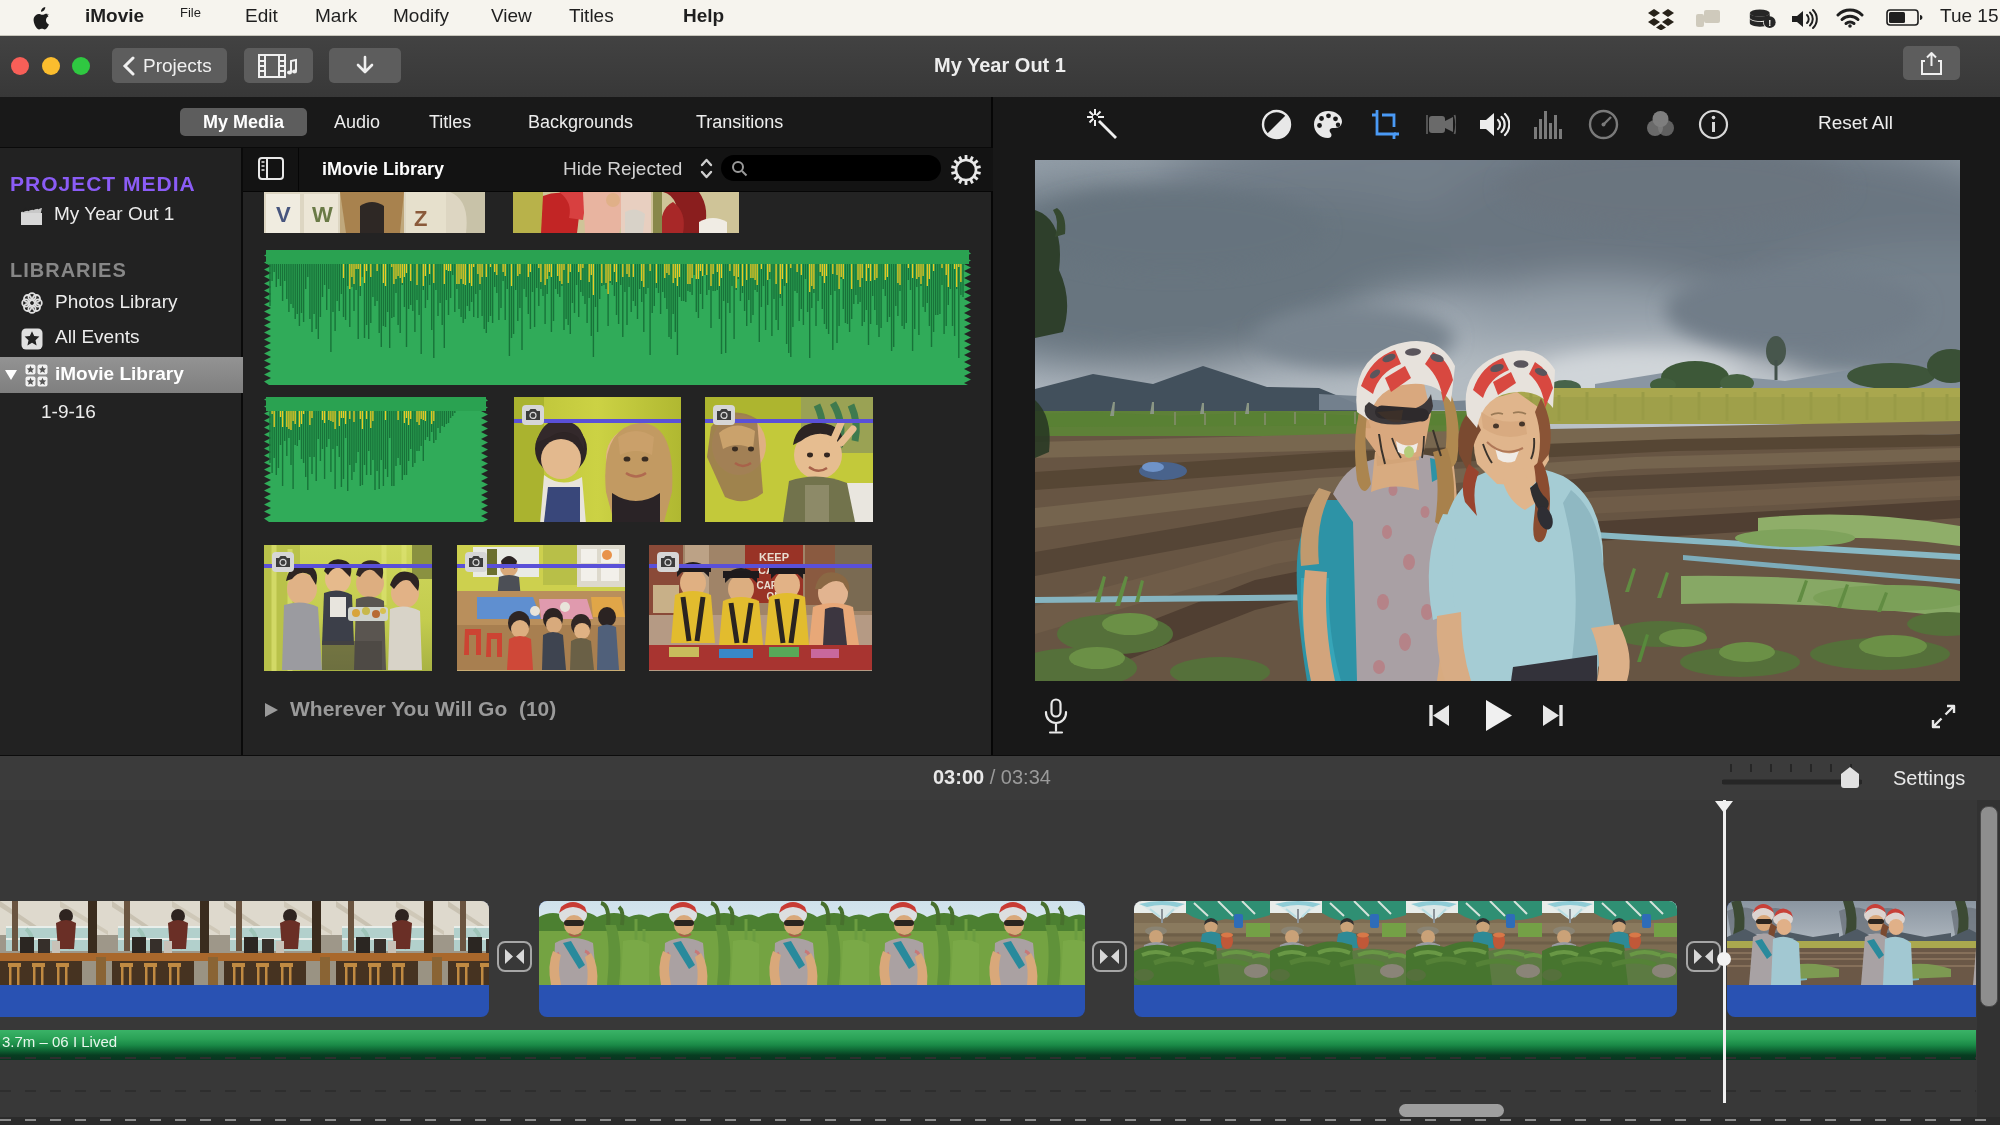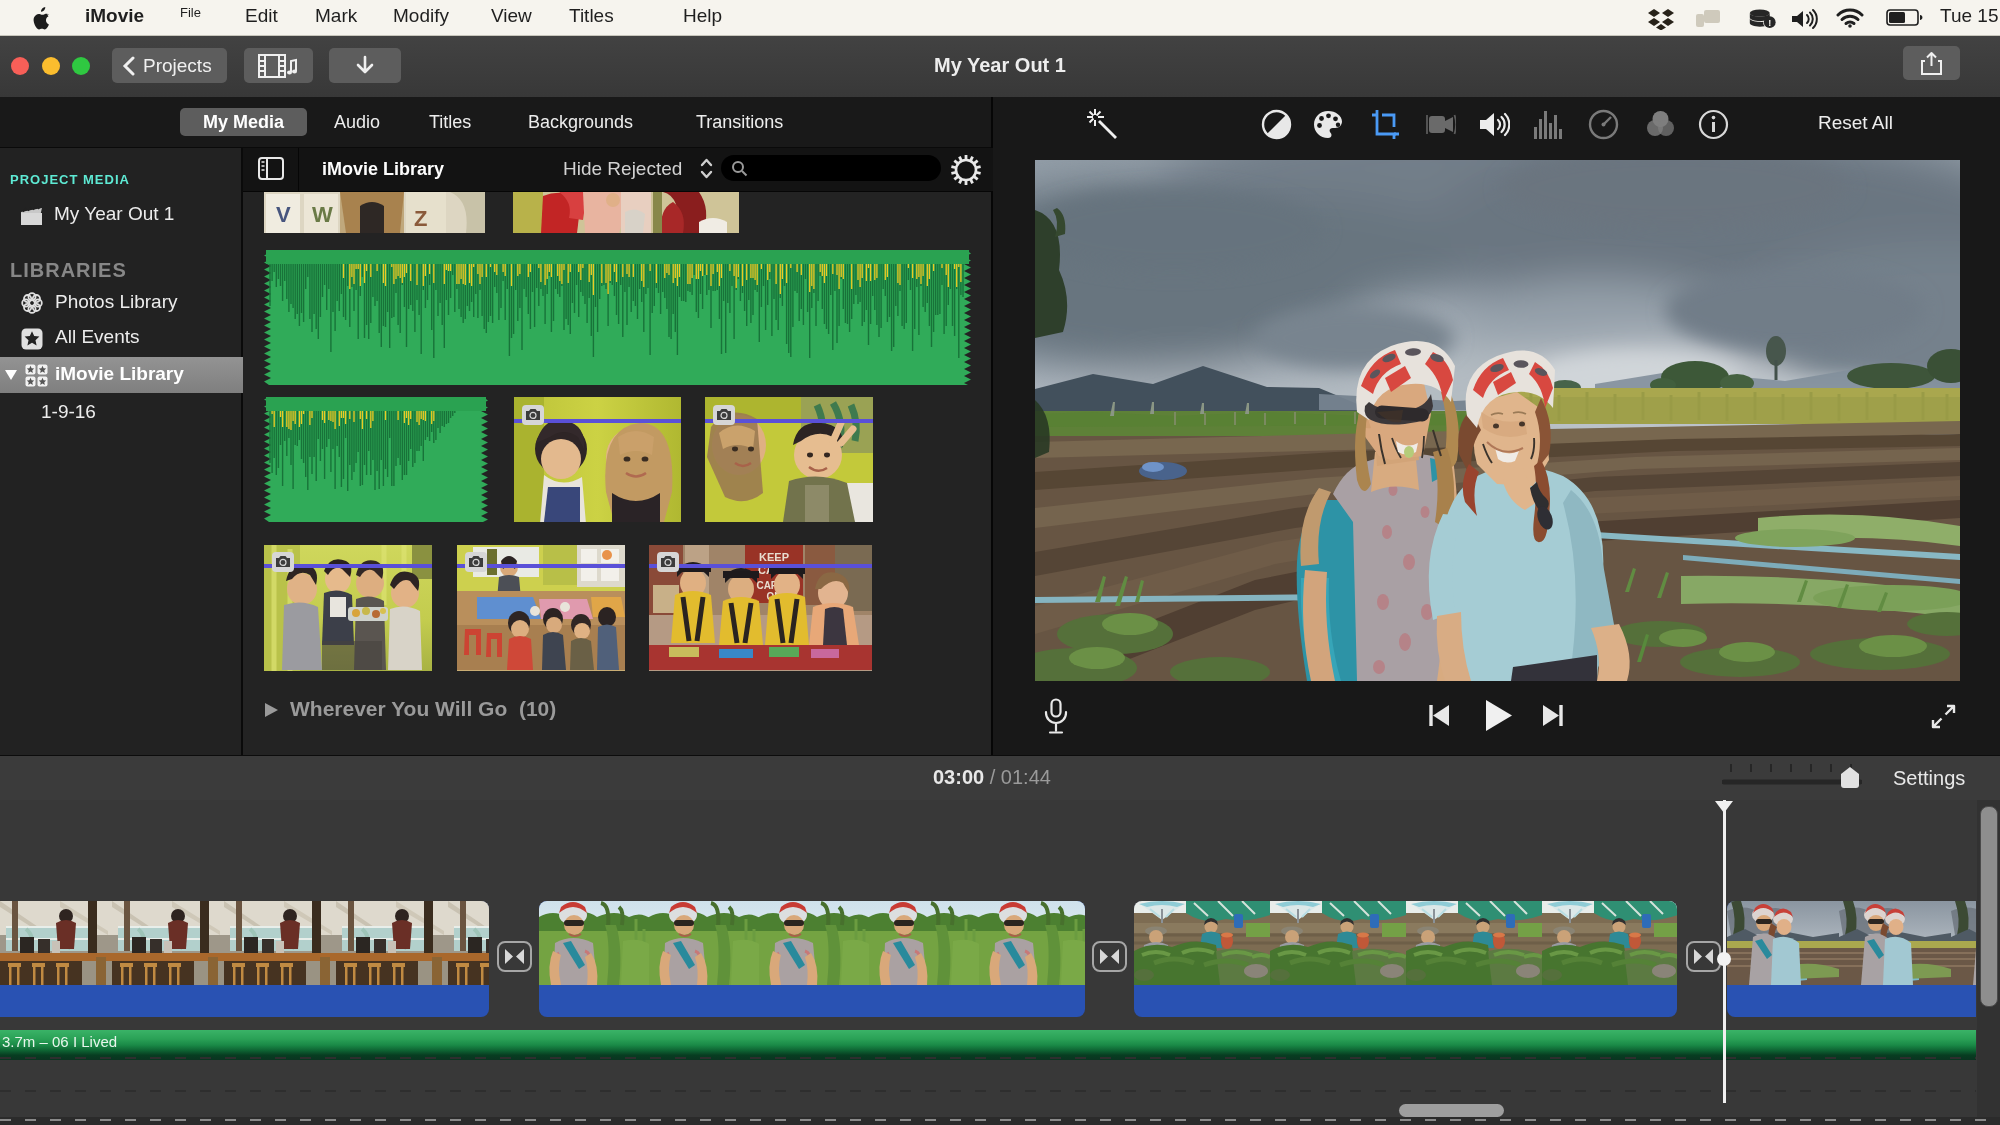--- a/index.html
+++ b/index.html
@@ -4,21 +4,21 @@
 <svg class="ab" style="left:31px;top:7px" width="21" height="23" viewBox="0 0 17 19">
     <path fill="#1c1c1c" d="M11.6 0c.1 1-.3 2-.9 2.7-.6.7-1.6 1.3-2.6 1.2-.1-1 .4-2 1-2.6C9.7.6 10.8.1 11.6 0zM14.9 6.2c-1.3-.8-2.9-.7-3.9-.2-.6.2-1.2.5-1.7.5-.5 0-1.1-.3-1.8-.5-1-.3-2.4-.3-3.5.6C2.4 7.7 1.8 9.5 2 11.4c.2 2 1 4.1 2.2 5.5.6.8 1.3 1.6 2.3 1.6.9 0 1.2-.5 2.3-.5 1.1 0 1.4.5 2.3.5 1 0 1.6-.8 2.2-1.6.7-.9 1-1.8 1.3-2.5-2.9-1.2-3.3-5.3-.3-6.8-.4-.6-.9-1.1-1.4-1.4z"></path>
   </svg>
 <div class="ab" style="left:85px;top:5px;font-size:19px;font-weight:bold;color:#1f1f1f">iMovie</div>
 <div class="ab" style="left:180px;top:5px;font-size:13px;font-weight:normal;color:#1f1f1f">File</div>
 <div class="ab" style="left:245px;top:5px;font-size:19px;font-weight:normal;color:#1f1f1f">Edit</div>
 <div class="ab" style="left:315px;top:5px;font-size:19px;font-weight:normal;color:#1f1f1f">Mark</div>
 <div class="ab" style="left:393px;top:5px;font-size:19px;font-weight:normal;color:#1f1f1f">Modify</div>
 <div class="ab" style="left:491px;top:5px;font-size:19px;font-weight:normal;color:#1f1f1f">View</div>
 <div class="ab" style="left:569px;top:5px;font-size:19px;font-weight:normal;color:#1f1f1f">Titles</div>
-<div class="ab" style="left:683px;top:5px;font-size:19px;font-weight:normal;color:#1f1f1f">Help</div>
+<div class="ab" style="left:683px;top:5px;font-size:19px;font-weight:bold;color:#1f1f1f">Help</div>
 <svg class="ab" style="left:1647px;top:8px" width="28" height="22" viewBox="0 0 28 22">
     <g fill="#272219">
       <path d="M7 1l6 4-6 4-6-4zM21 1l6 4-6 4-6-4zM7 10l6 4-6 4-6-4zM21 10l6 4-6 4-6-4zM14 16l5 3.4-5 3-5-3z"></path>
     </g>
   </svg>
 <svg class="ab" style="left:1694px;top:10px" width="28" height="18" viewBox="0 0 28 18">
     <g fill="#cfcabc">
       <rect x="10" y="0" width="16" height="13" rx="2"></rect>
       <rect x="2" y="4" width="8" height="13" rx="2"></rect>
     </g>
@@ -128,21 +128,21 @@
       <rect x="14.6" y="1" width="2.8" height="5" transform="rotate(180 16 16)"></rect>
       <rect x="14.6" y="1" width="2.8" height="5" transform="rotate(206 16 16)"></rect>
       <rect x="14.6" y="1" width="2.8" height="5" transform="rotate(231 16 16)"></rect>
       <rect x="14.6" y="1" width="2.8" height="5" transform="rotate(257 16 16)"></rect>
       <rect x="14.6" y="1" width="2.8" height="5" transform="rotate(283 16 16)"></rect>
       <rect x="14.6" y="1" width="2.8" height="5" transform="rotate(309 16 16)"></rect>
       <rect x="14.6" y="1" width="2.8" height="5" transform="rotate(334 16 16)"></rect>
     </g>
     <circle cx="16" cy="16" r="10" fill="none" stroke="#e8e8e8" stroke-width="2.6"></circle>
   </svg>
-<div class="ab" style="left:10px;top:172px;font-size:13px;font-weight:bold;color:#5eead4;letter-spacing:1px">PROJECT MEDIA</div>
+<div class="ab" style="left:10px;top:172px;font-size:21px;font-weight:bold;color:#8b5cf6;letter-spacing:1px">PROJECT MEDIA</div>
 <svg class="ab" style="left:20px;top:206px" width="23" height="20" viewBox="0 0 23 20">
     <path d="M1 7h21v12H1z" fill="#d8d8d8"></path>
     <path d="M1 6l21-4-1.2 5H1z" fill="#c8c8c8"></path>
     <path d="M3 5.6l3-3.4M8 4.7l3-3.3M13 3.8l3-3.2M18 2.9l3-3" stroke="#222" stroke-width="1.6"></path>
   </svg>
 <div class="ab" style="left:54px;top:203px;font-size:19px;color:#ececec">My Year Out 1</div>
 <div class="ab" style="left:10px;top:259px;font-size:20px;font-weight:bold;color:#878787;letter-spacing:1px">LIBRARIES</div>
 <svg class="ab" style="left:21px;top:292px" width="22" height="22" viewBox="0 0 22 22">
     <g fill="none" stroke="#e0e0e0" stroke-width="1.8">
       <circle cx="17.2" cy="11.0" r="3.6"></circle>
@@ -652,21 +652,21 @@
     <path d="M19 2v21" stroke="#e8e8e8" stroke-width="3.4"></path>
     <path d="M1 2v21l16-10.5z" fill="#e8e8e8"></path>
   </svg>
 <svg class="ab" style="left:1930px;top:703px" width="27" height="27" viewBox="0 0 27 27">
     <g stroke="#e8e8e8" stroke-width="2.4" fill="none" stroke-linejoin="round">
       <path d="M17 3h7v7M24 3L15.5 11.5"></path>
       <path d="M10 24H3v-7M3 24l8.5-8.5"></path>
     </g>
   </svg>
 <div class="ab" style="left:0;top:755px;width:2000px;height:45px;background:#3b3b3b;border-top:1px solid #0c0c0c"></div>
-<div class="ab" style="left:933px;top:766px;font-size:20px;color:#e8e8e8;font-weight:bold">03:00<span style="font-weight:normal;color:#9a9a9a"> / 01:44</span></div>
+<div class="ab" style="left:933px;top:766px;font-size:20px;color:#e8e8e8;font-weight:bold">03:00<span style="font-weight:normal;color:#9a9a9a"> / 03:34</span></div>
 <svg class="ab" style="left:1722px;top:762px" width="140" height="28" viewBox="0 0 140 28">
     <g stroke="#262626" stroke-width="2">
       <path d="M9 2v8"></path>
       <path d="M29 2v8"></path>
       <path d="M49 2v8"></path>
       <path d="M69 2v8"></path>
       <path d="M89 2v8"></path>
       <path d="M109 2v8"></path>
       <path d="M129 2v8"></path>
     </g>

